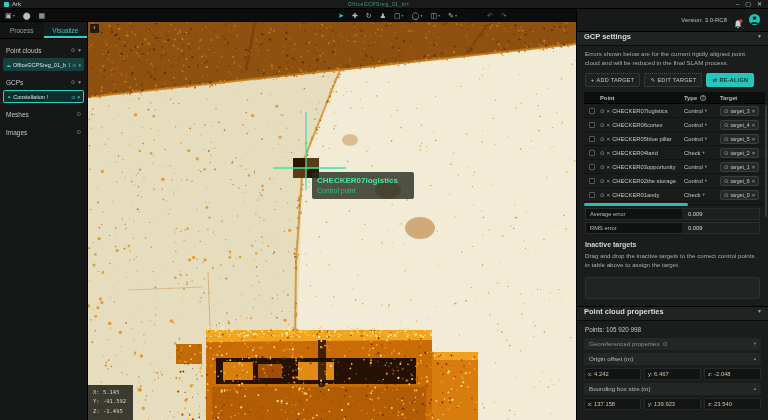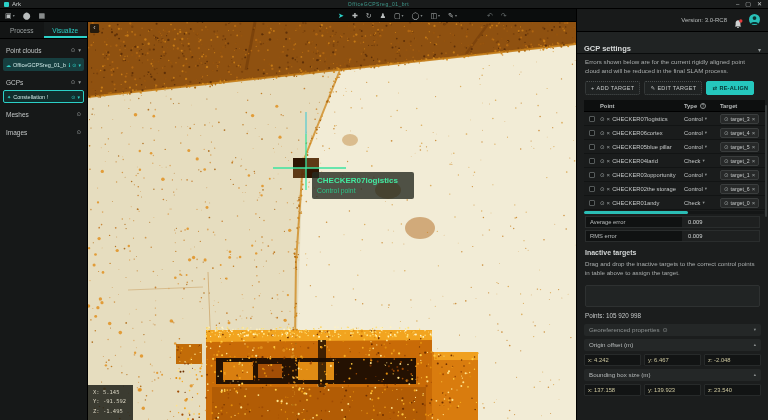--- a/index.html
+++ b/index.html
@@ -41,22 +41,22 @@
   .viewport{position:relative;width:488px;height:398px;background:#e6ddbf;overflow:hidden}
   .collapse-btn{position:absolute;top:2px;left:2px;width:9px;height:9px;background:rgba(10,12,12,.8);
     color:#ccc;font-size:7px;line-height:8px;text-align:center;border-radius:1px;z-index:5}
   .coords{position:absolute;left:0;bottom:0;background:rgba(26,28,22,.84);padding:3px 7px 4px 5px;
     font-size:5.5px;line-height:1.7;color:#d9d5c3;z-index:5;font-family:"DejaVu Sans Mono",monospace}
   
   .rpanel{width:192px;background:#1b1d1d;border-left:1px solid #000;position:relative;overflow:hidden;display:flex;flex-direction:column}
   .acct-row{height:22px;display:flex;align-items:center;justify-content:flex-end;gap:6px;padding:0 8px;background:#181a1a}
   .version{font-size:6px;color:#b9bdbd}
   .bell{position:relative;width:10px;height:10px}
-  .shead{display:flex;justify-content:space-between;align-items:flex-end;background:#202323;border-top:1px solid #000;
-    border-bottom:1px solid #0a0c0c;padding:0 7px;height:23px;font-size:7.5px;color:#d8dbdb;font-weight:bold}
+  .shead{display:flex;justify-content:space-between;align-items:flex-start;background:#202323;border-top:1px solid #000;
+    border-bottom:1px solid #0a0c0c;padding:0 7px;height:15px;font-size:7.5px;color:#d8dbdb;font-weight:bold}
   .shead .chev{font-size:6px;color:#9aa0a0;font-weight:normal}
   .desc{font-size:6.2px;color:#a9adad;line-height:1.4;margin:4px 8px 3px}
   .btn-row{display:flex;gap:4px;margin:3px 8px 5px;align-items:center}
   .btn{font-size:5.5px;letter-spacing:.3px;padding:3px 5px;border-radius:2px;background:#1f2222;
     border:1px dotted #4a4e4e;color:#c5c8c8;display:flex;align-items:center;gap:2px;cursor:default;white-space:nowrap}
   .btn.teal{background:#25c7bd;border:1px solid #25c7bd;color:#05302d;font-weight:bold}
   
   .tbl{margin:0 0 0 7px;overflow:hidden;width:181px}
   .thead,.trow{display:flex;align-items:center;width:240px}
   .thead{height:12px;background:#0d0f0f;font-size:5.8px;font-weight:bold;color:#b9bdbd;border-bottom:1px solid #000}
@@ -3164,20 +3164,24 @@
     </div>
     <div class="err-row">
       <span class="err-lab">RMS error</span>
       <span class="err-val">0.009</span>
     </div>
 
     <div class="subhead">Inactive targets</div>
     <div class="desc">Drag and drop the inactive targets to the correct control points in table above to assign the target.</div>
     <div class="dropzone"></div>
 
+    <div class="shead" style="margin-top:7px">
+      <span>Point cloud properties</span>
+      <span class="chev">▾</span>
+    </div>
     <div class="points-line">Points: 105 920 998</div>
 
     <div class="pbar dim">
       <span class="l">
           <span>Georeferenced properties</span>
           <span>⊙</span>
         </span>
       <span class="chev2">▾</span>
     </div>
 

